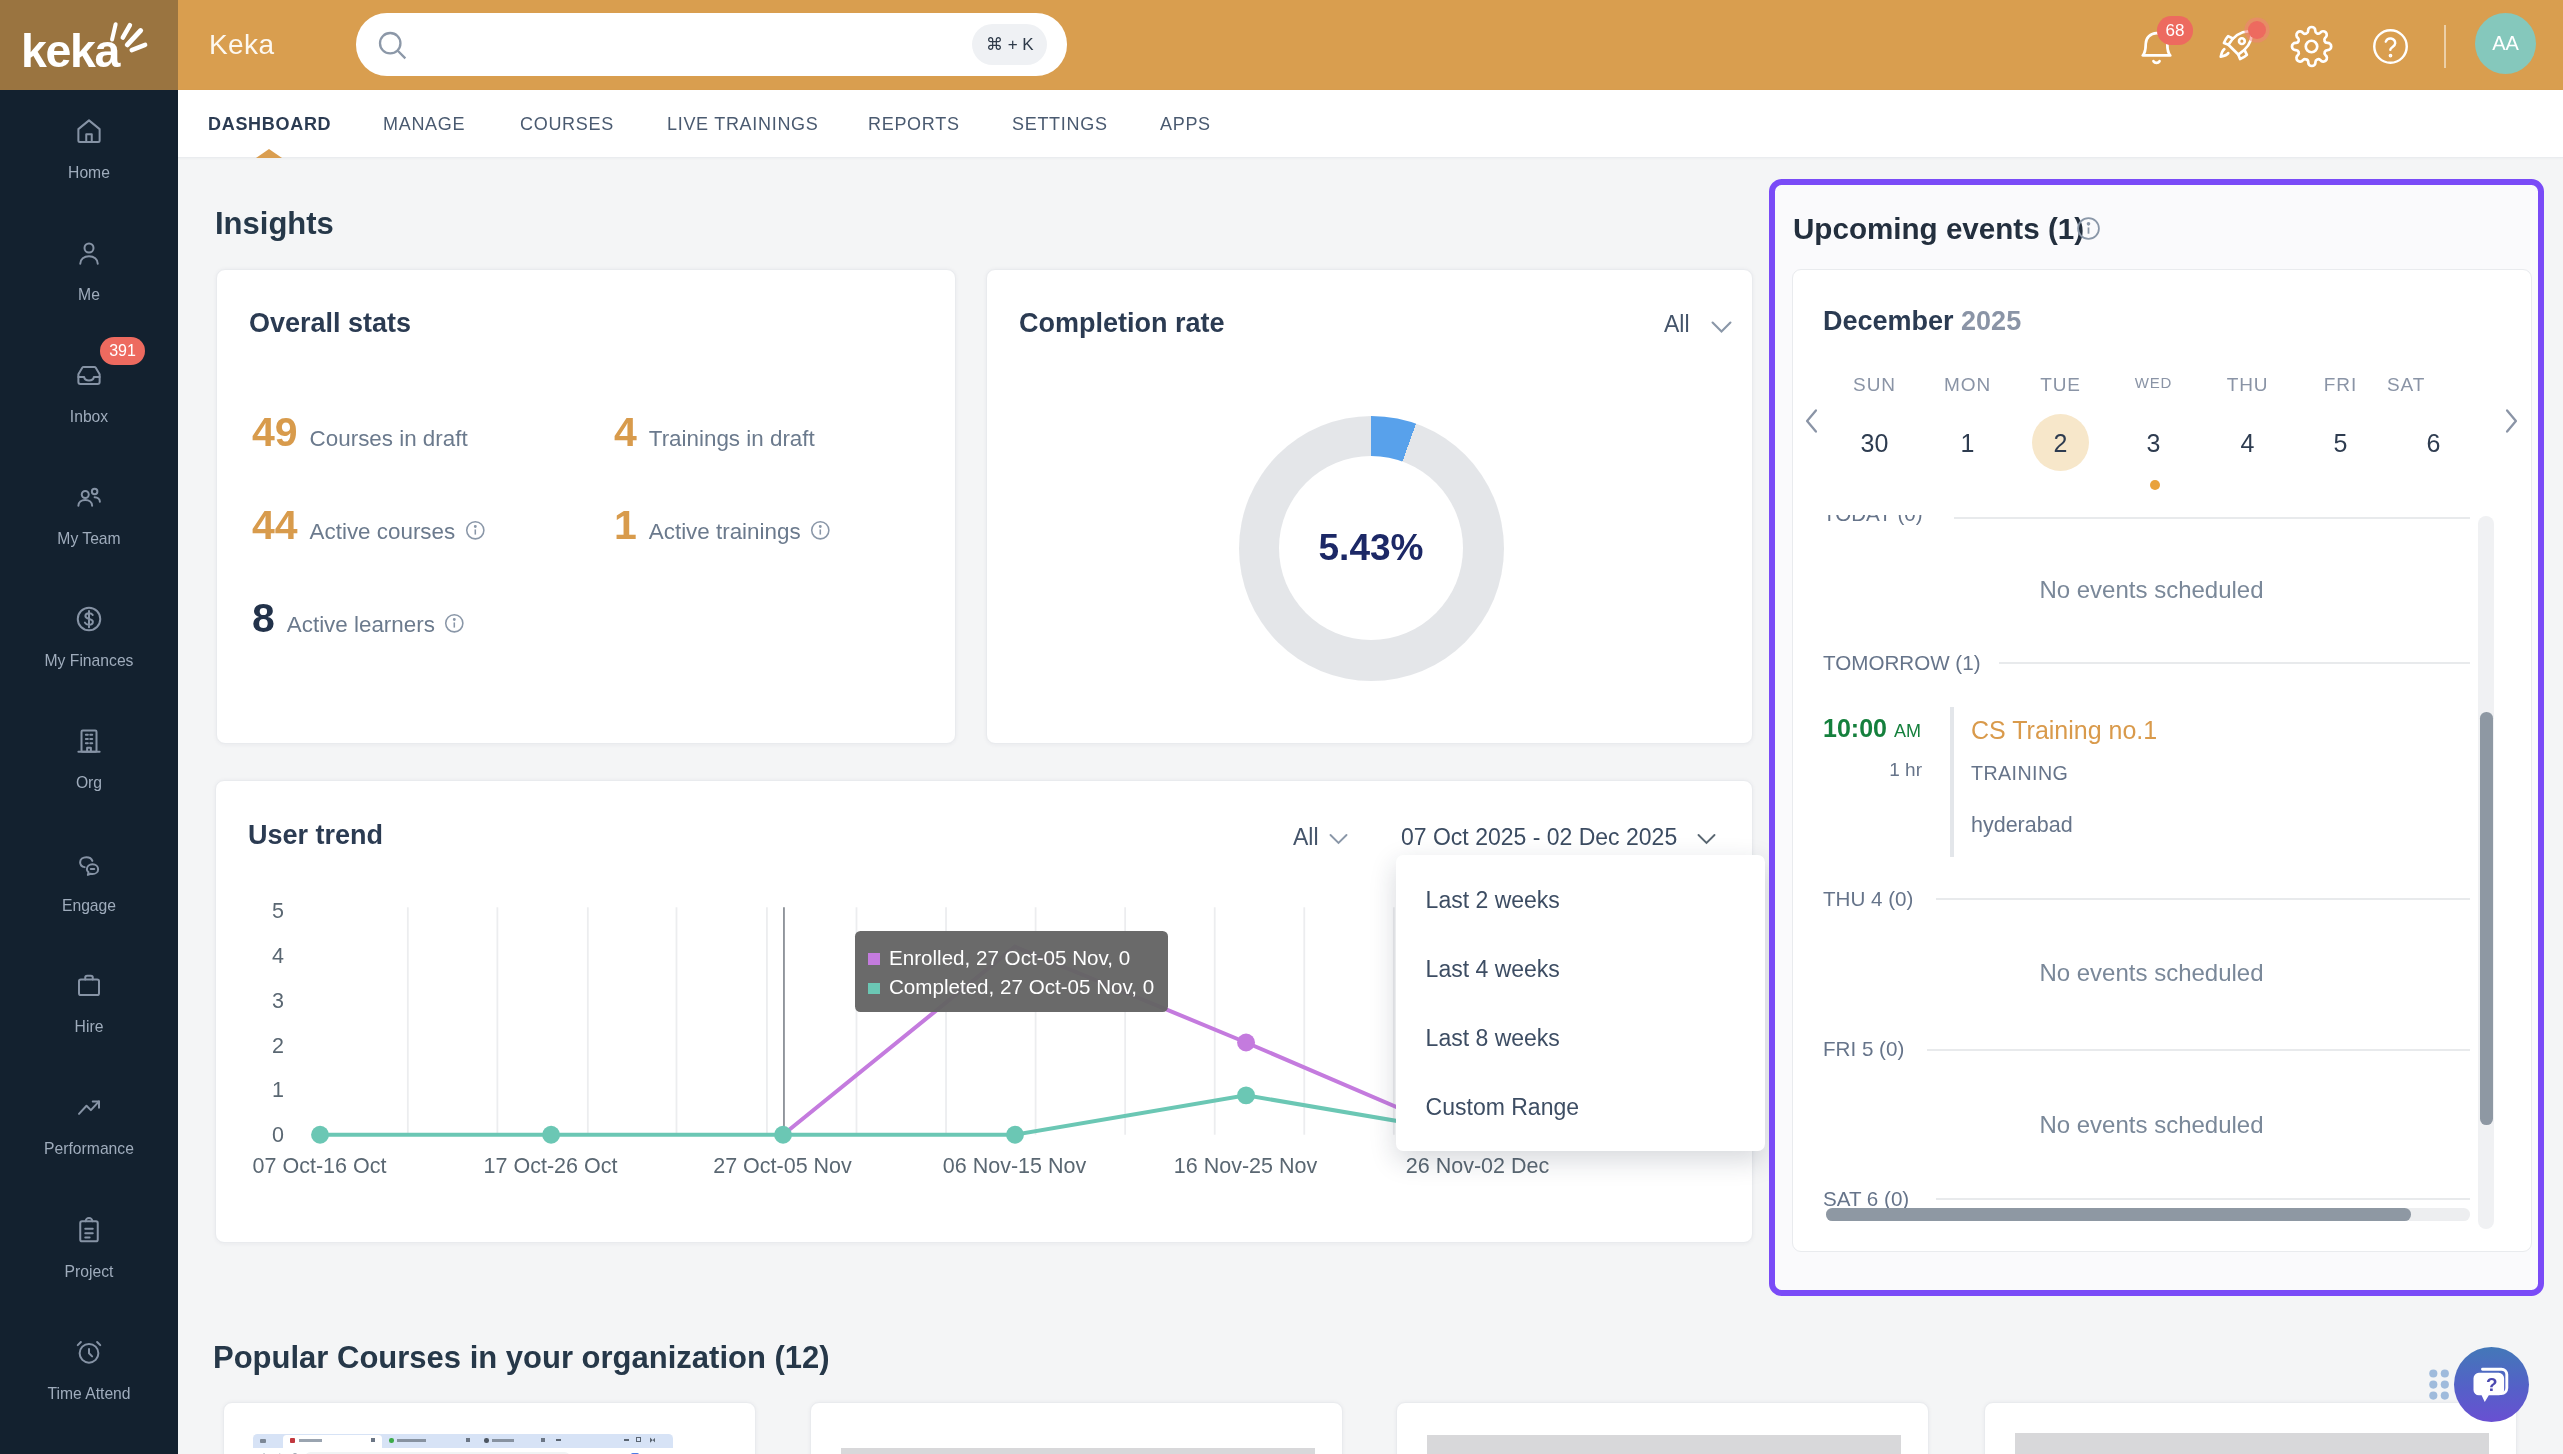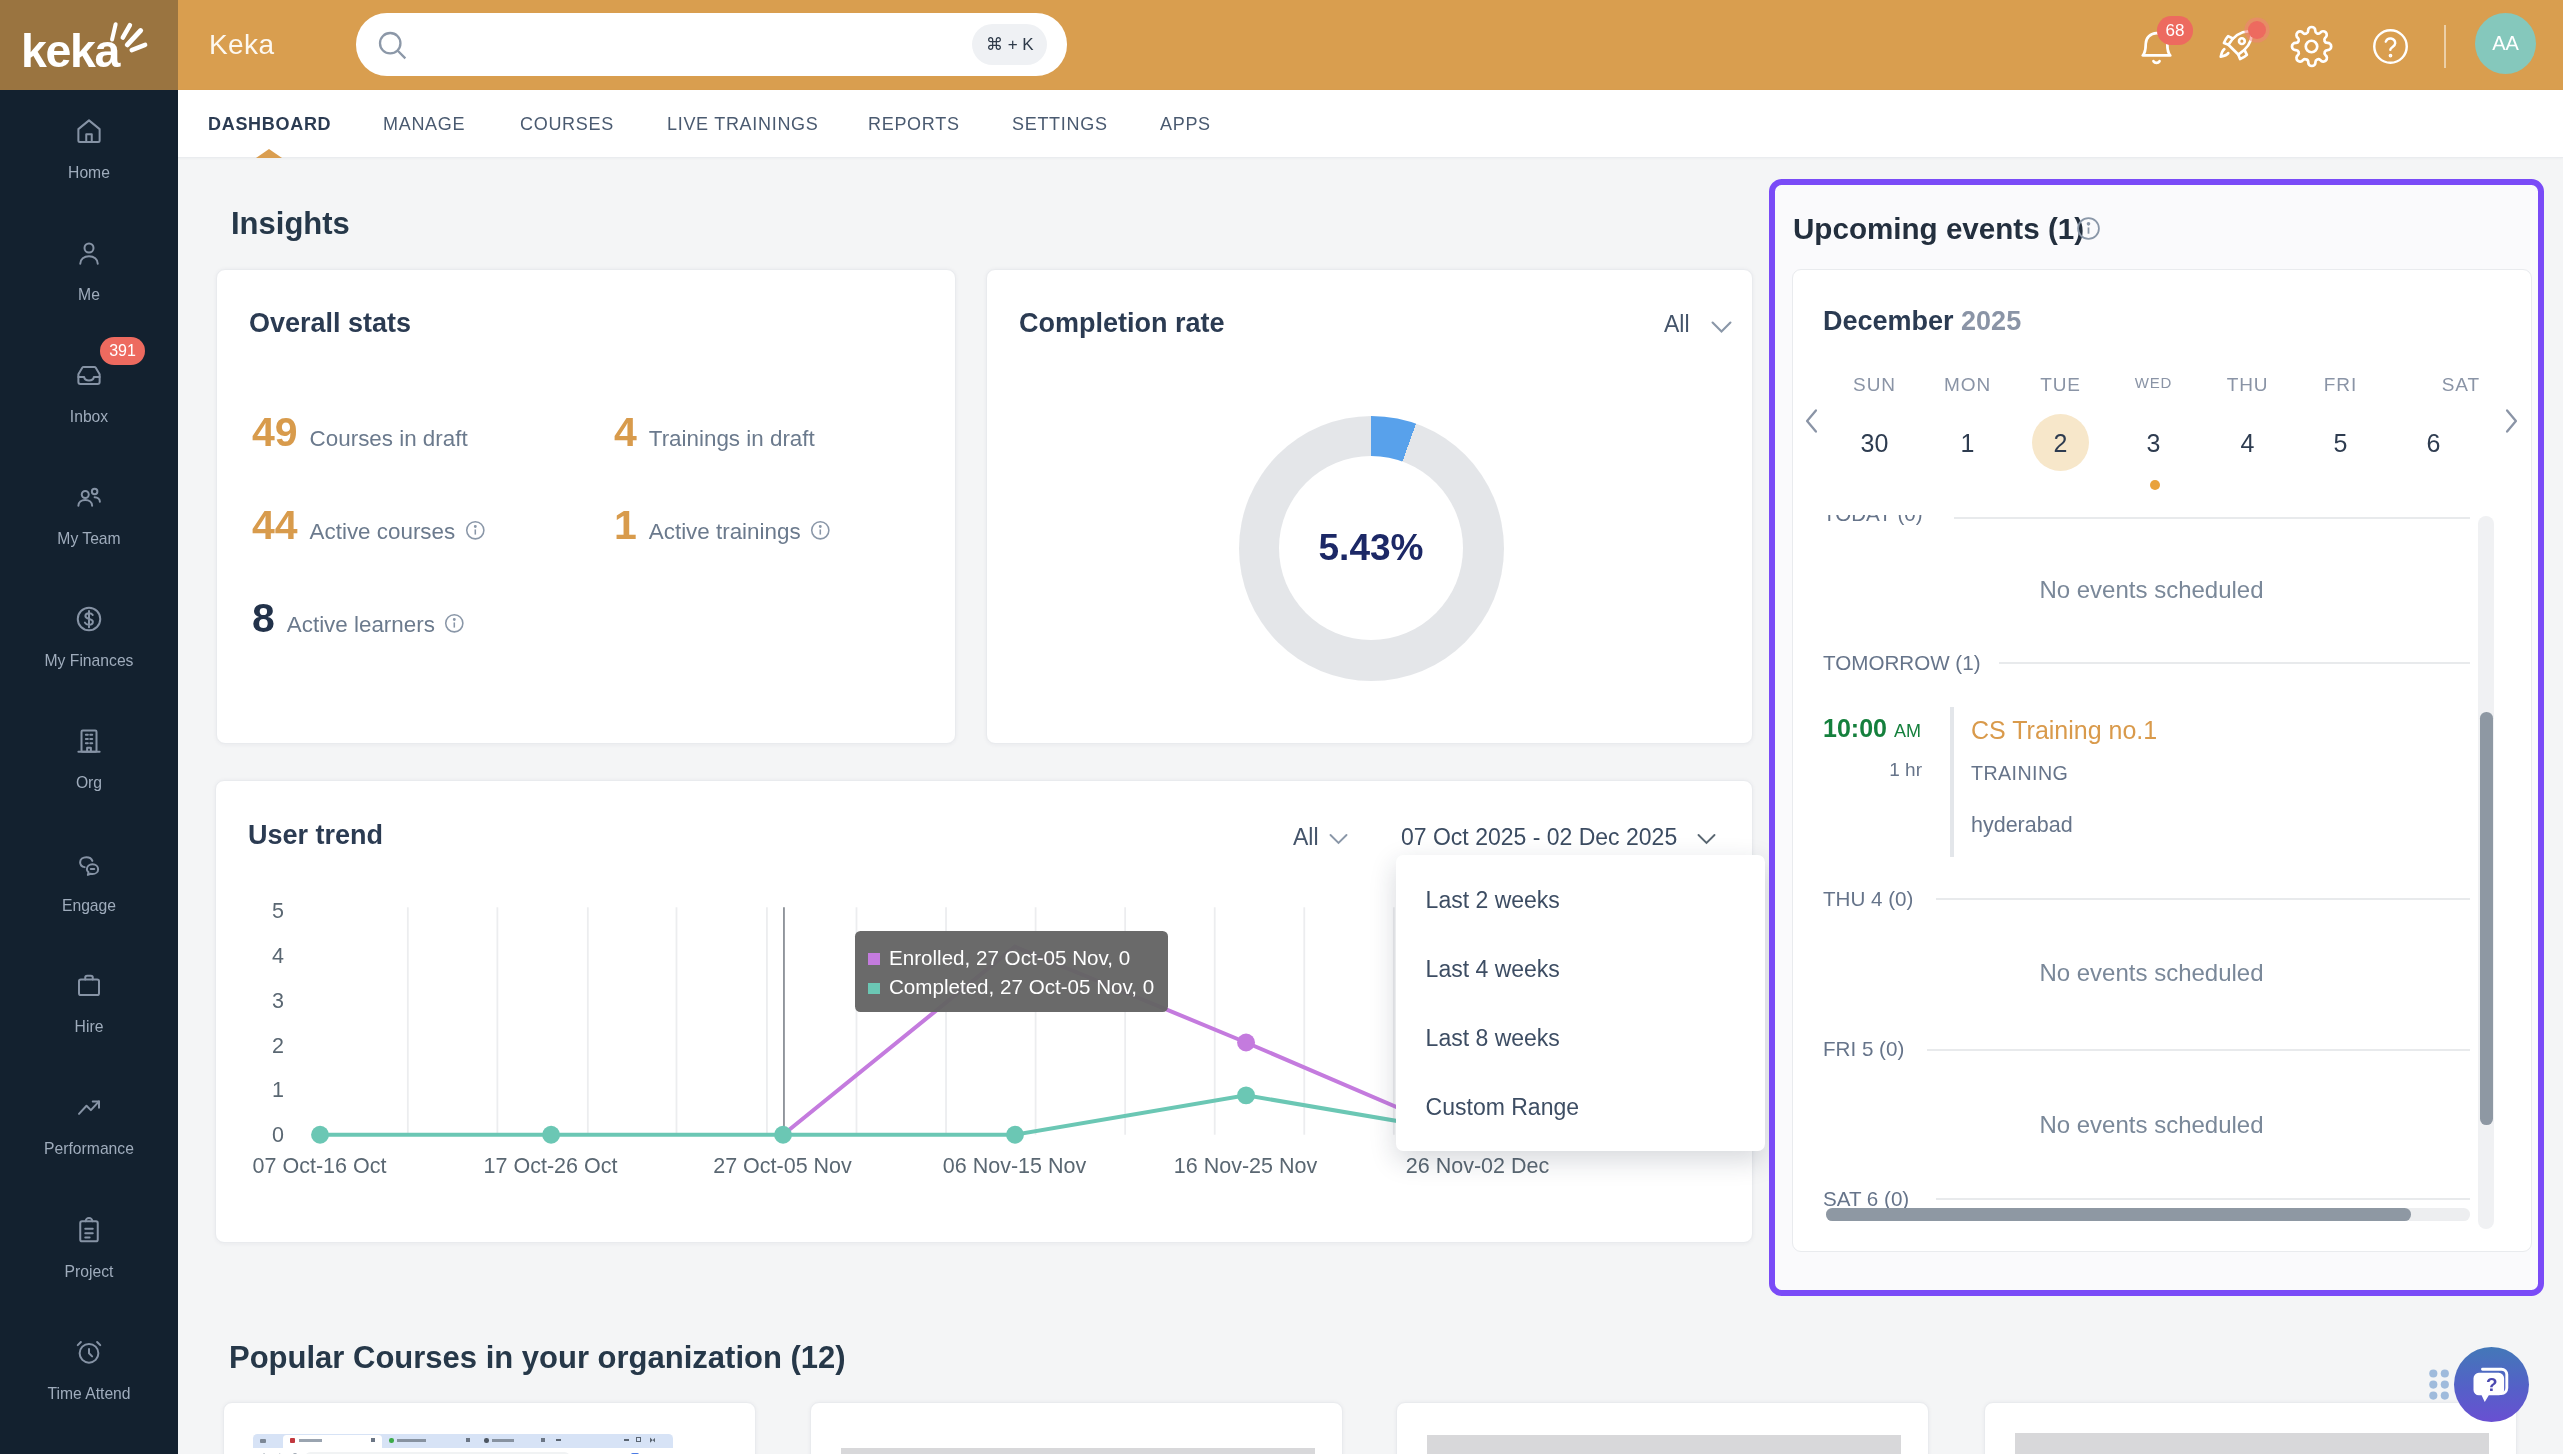--- a/index.html
+++ b/index.html
@@ -25,21 +25,21 @@
   .sitem { position:absolute; left:0; width:178px; text-align:center; color:#9FACBC; font-size:15.7px; }
   .sitem svg { display:block; margin:0 auto 18px auto; }
   #inboxbadge { position:absolute; left:100px; width:45px; height:28px; border-radius:14.3px; background:#ED6A5F; color:#fff; font-size:16px; line-height:28px; text-align:center; }
 
   
   #nav { position:absolute; left:178px; top:90px; width:2385px; height:68px; background:#fff; border-bottom:0.9px solid #EAECEF; box-shadow:0 0.9px 2.7px rgba(40,50,60,0.06); }
   .navitem { position:absolute; top:0; height:68px; line-height:68px; font-size:18px; letter-spacing:0.7px; color:#4A5A70; font-weight:500; }
   #navtri { position:absolute; left:-13.4px; bottom:0; width:0; height:0; border-left:13.4px solid transparent; border-right:13.4px solid transparent; border-bottom:9px solid #DA9E50; }
 
   
-  h1.sect { position:absolute; font-size:31px; font-weight:600; color:#263849;margin-left:16px; }
+  h1.sect { position:absolute; font-size:31px; font-weight:600; color:#263849; }
 
   
   .card { position:absolute; background:#fff; border:0.9px solid #E9EBEE; border-radius:9px; box-shadow:0 0.9px 4.5px rgba(35,49,77,0.05); }
   .cardtitle { position:absolute; font-size:27px; font-weight:600; color:#2B3B52; }
   .statnum { font-size:41px; font-weight:700; color:#D89B4C; }
   .statlabel { font-size:22.4px; color:#6B7A8D; margin-left:8px; }
 
   .alldd { position:absolute; font-size:23px; color:#44546A; }
 
   
@@ -318,21 +318,21 @@
     <svg class="abs" style="left:707px; top:136px;" width="23" height="30" viewBox="0 0 26 34" fill="none" stroke="#8A94A6" stroke-width="2.6" stroke-linecap="round" stroke-linejoin="round">
         <path d="M8 5l10 12L8 29"></path>
       </svg>
     <div class="abs" style="left:35px; top:104px; width:654px;">
       <div class="abs" style="left:0;    width:93px; text-align:center; font-size:19px; letter-spacing:0.9px; color:#8A94A6;">SUN</div>
       <div class="abs" style="left:93px;width:93px; text-align:center; font-size:19px; letter-spacing:0.9px; color:#8A94A6;">MON</div>
       <div class="abs" style="left:186px;width:93px; text-align:center; font-size:19px; letter-spacing:0.9px; color:#8A94A6;">TUE</div>
       <div class="abs" style="left:279px;width:93px; text-align:center; font-size:15px; letter-spacing:0.9px; color:#8A94A6;">WED</div>
       <div class="abs" style="left:373px;width:93px; text-align:center; font-size:19px; letter-spacing:0.9px; color:#8A94A6;">THU</div>
       <div class="abs" style="left:466px;width:93px; text-align:center; font-size:19px; letter-spacing:0.9px; color:#8A94A6;">FRI</div>
-      <div class="abs" style="left:559px;width:93px; text-align:right; font-size:19px; letter-spacing:0.9px; color:#8A94A6;">SAT</div>
+      <div class="abs" style="left:559px;width:93px; text-align:left; font-size:19px; letter-spacing:0.9px; color:#8A94A6;">SAT</div>
     </div>
     <div class="abs" style="left:35px; top:159px; width:654px; font-size:25px; color:#2E3C50;">
       <div class="abs" style="left:0;    width:93px; text-align:center;">30</div>
       <div class="abs" style="left:93px;width:93px; text-align:center;">1</div>
       <div class="abs" style="left:186px;width:93px; text-align:center; z-index:1;">2</div>
       <div class="abs" style="left:279px;width:93px; text-align:center;">3</div>
       <div class="abs" style="left:373px;width:93px; text-align:center;">4</div>
       <div class="abs" style="left:466px;width:93px; text-align:center;">5</div>
       <div class="abs" style="left:559px;width:93px; text-align:center;">6</div>
       <div class="abs" style="left:204px; top:-15px; width:57px; height:57px; border-radius:50%; background:#F7E7CA; z-index:0;"></div>

